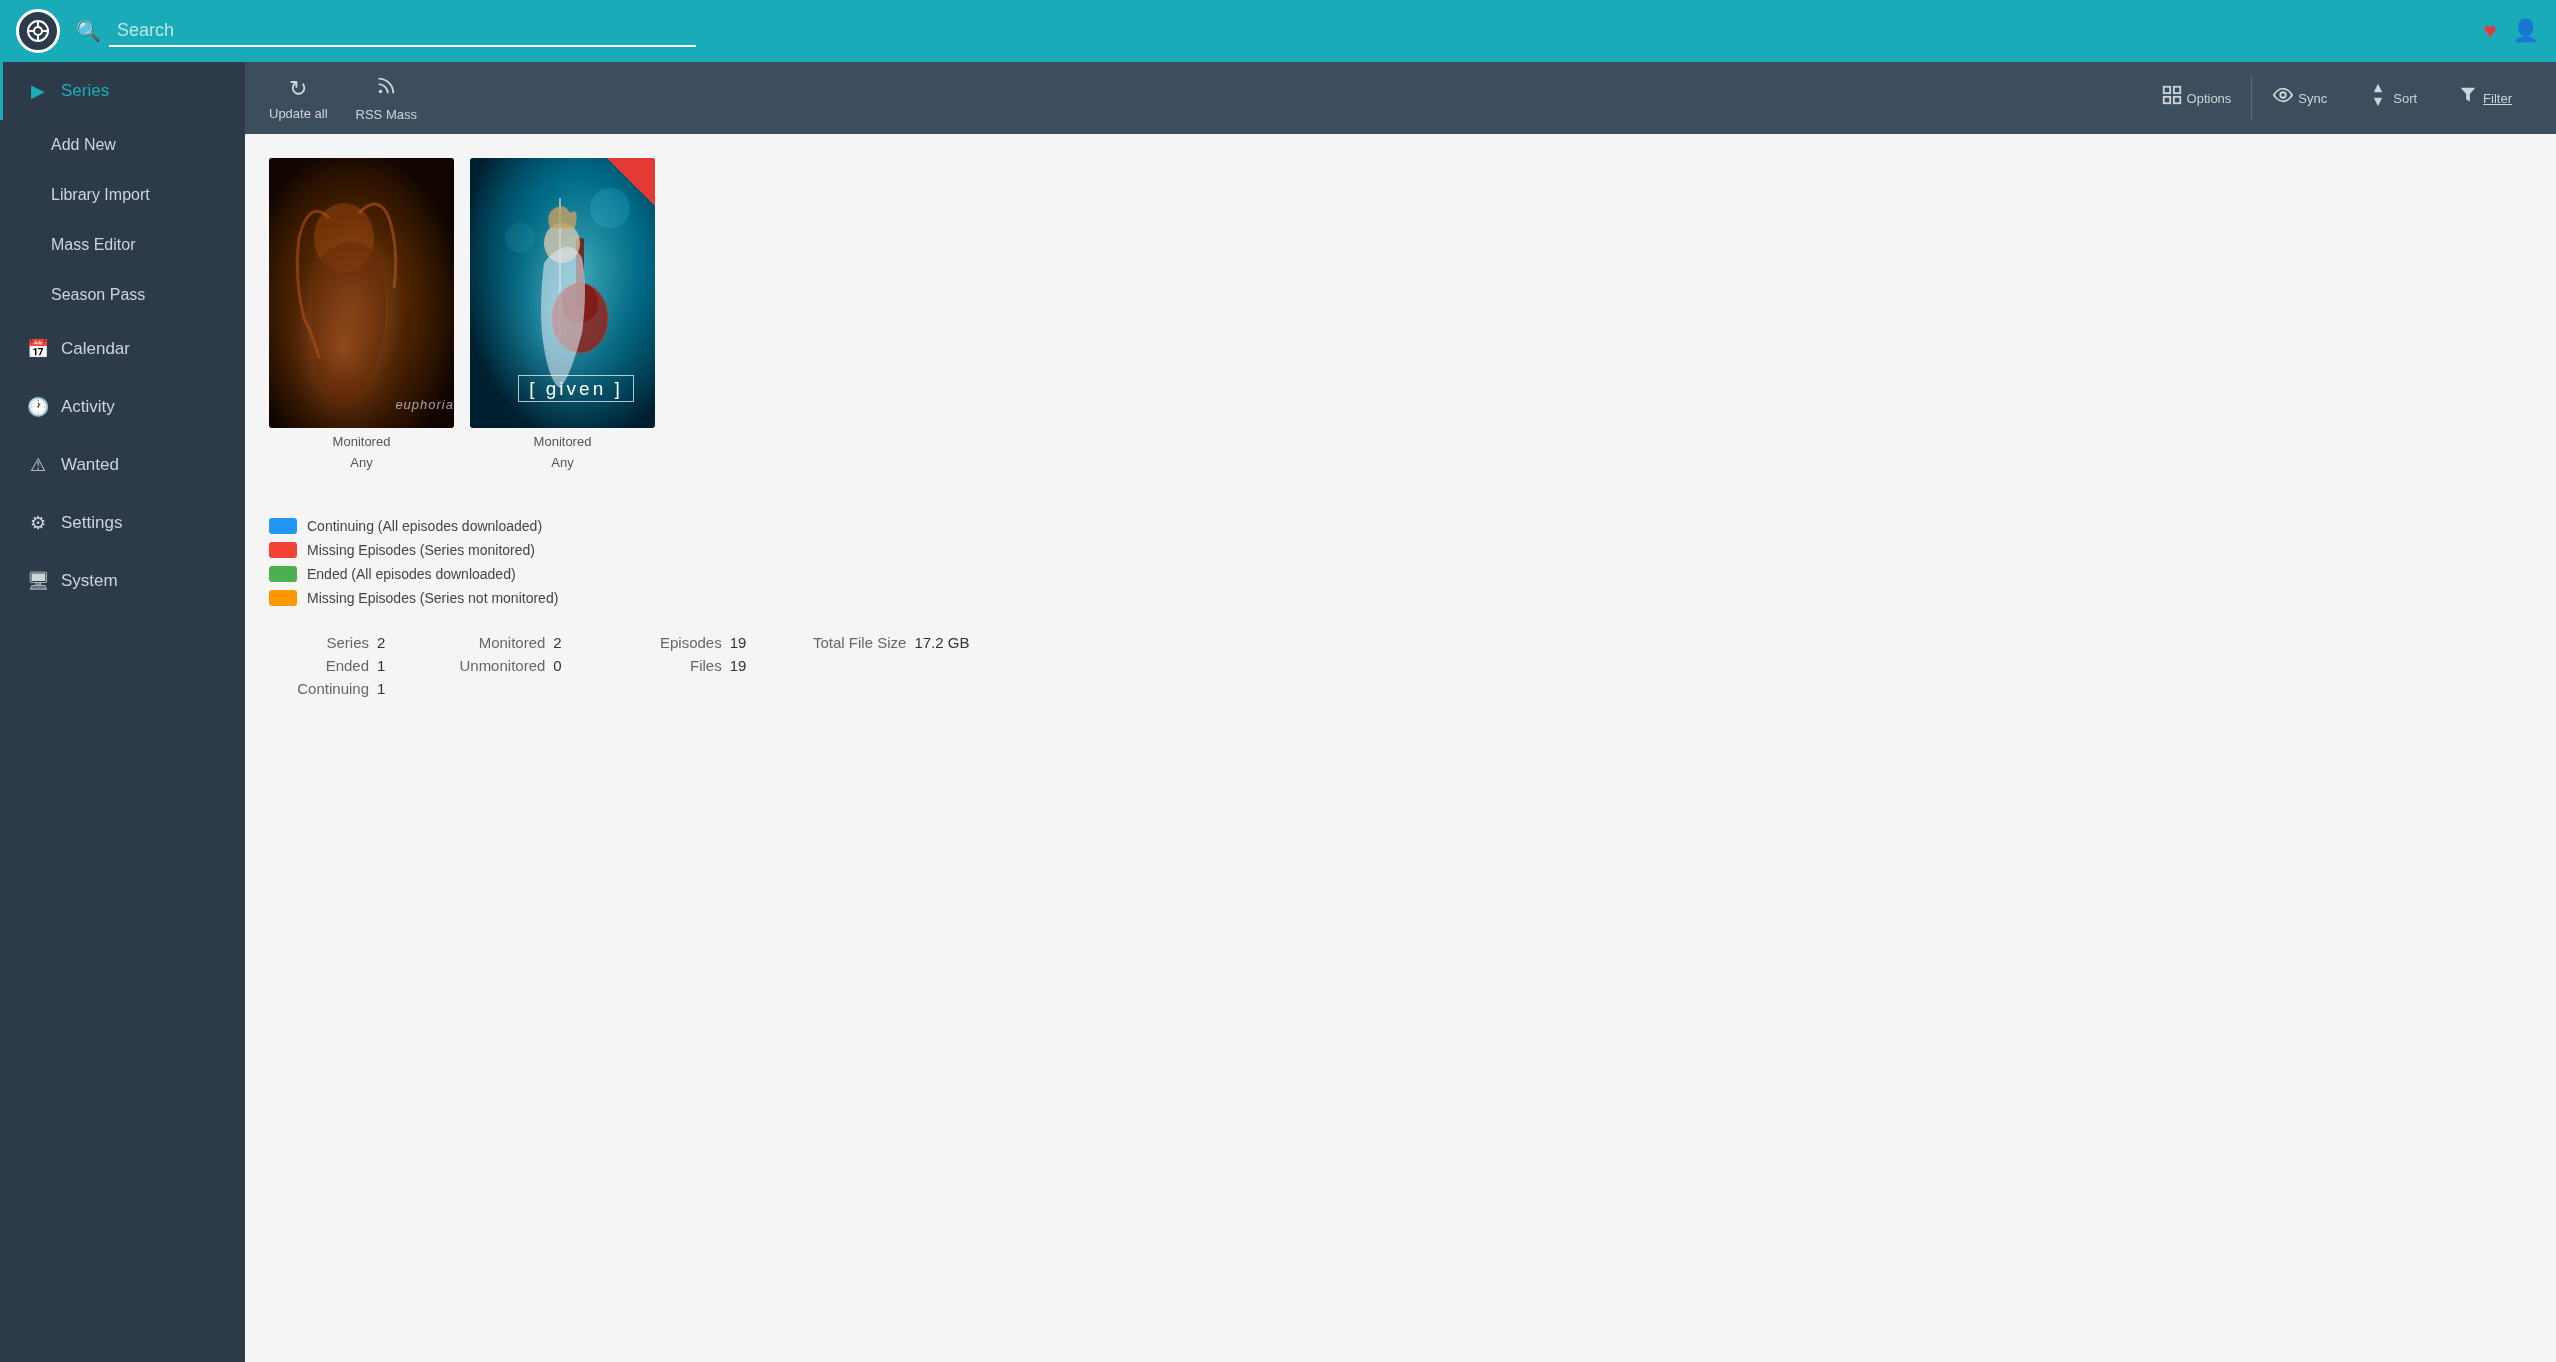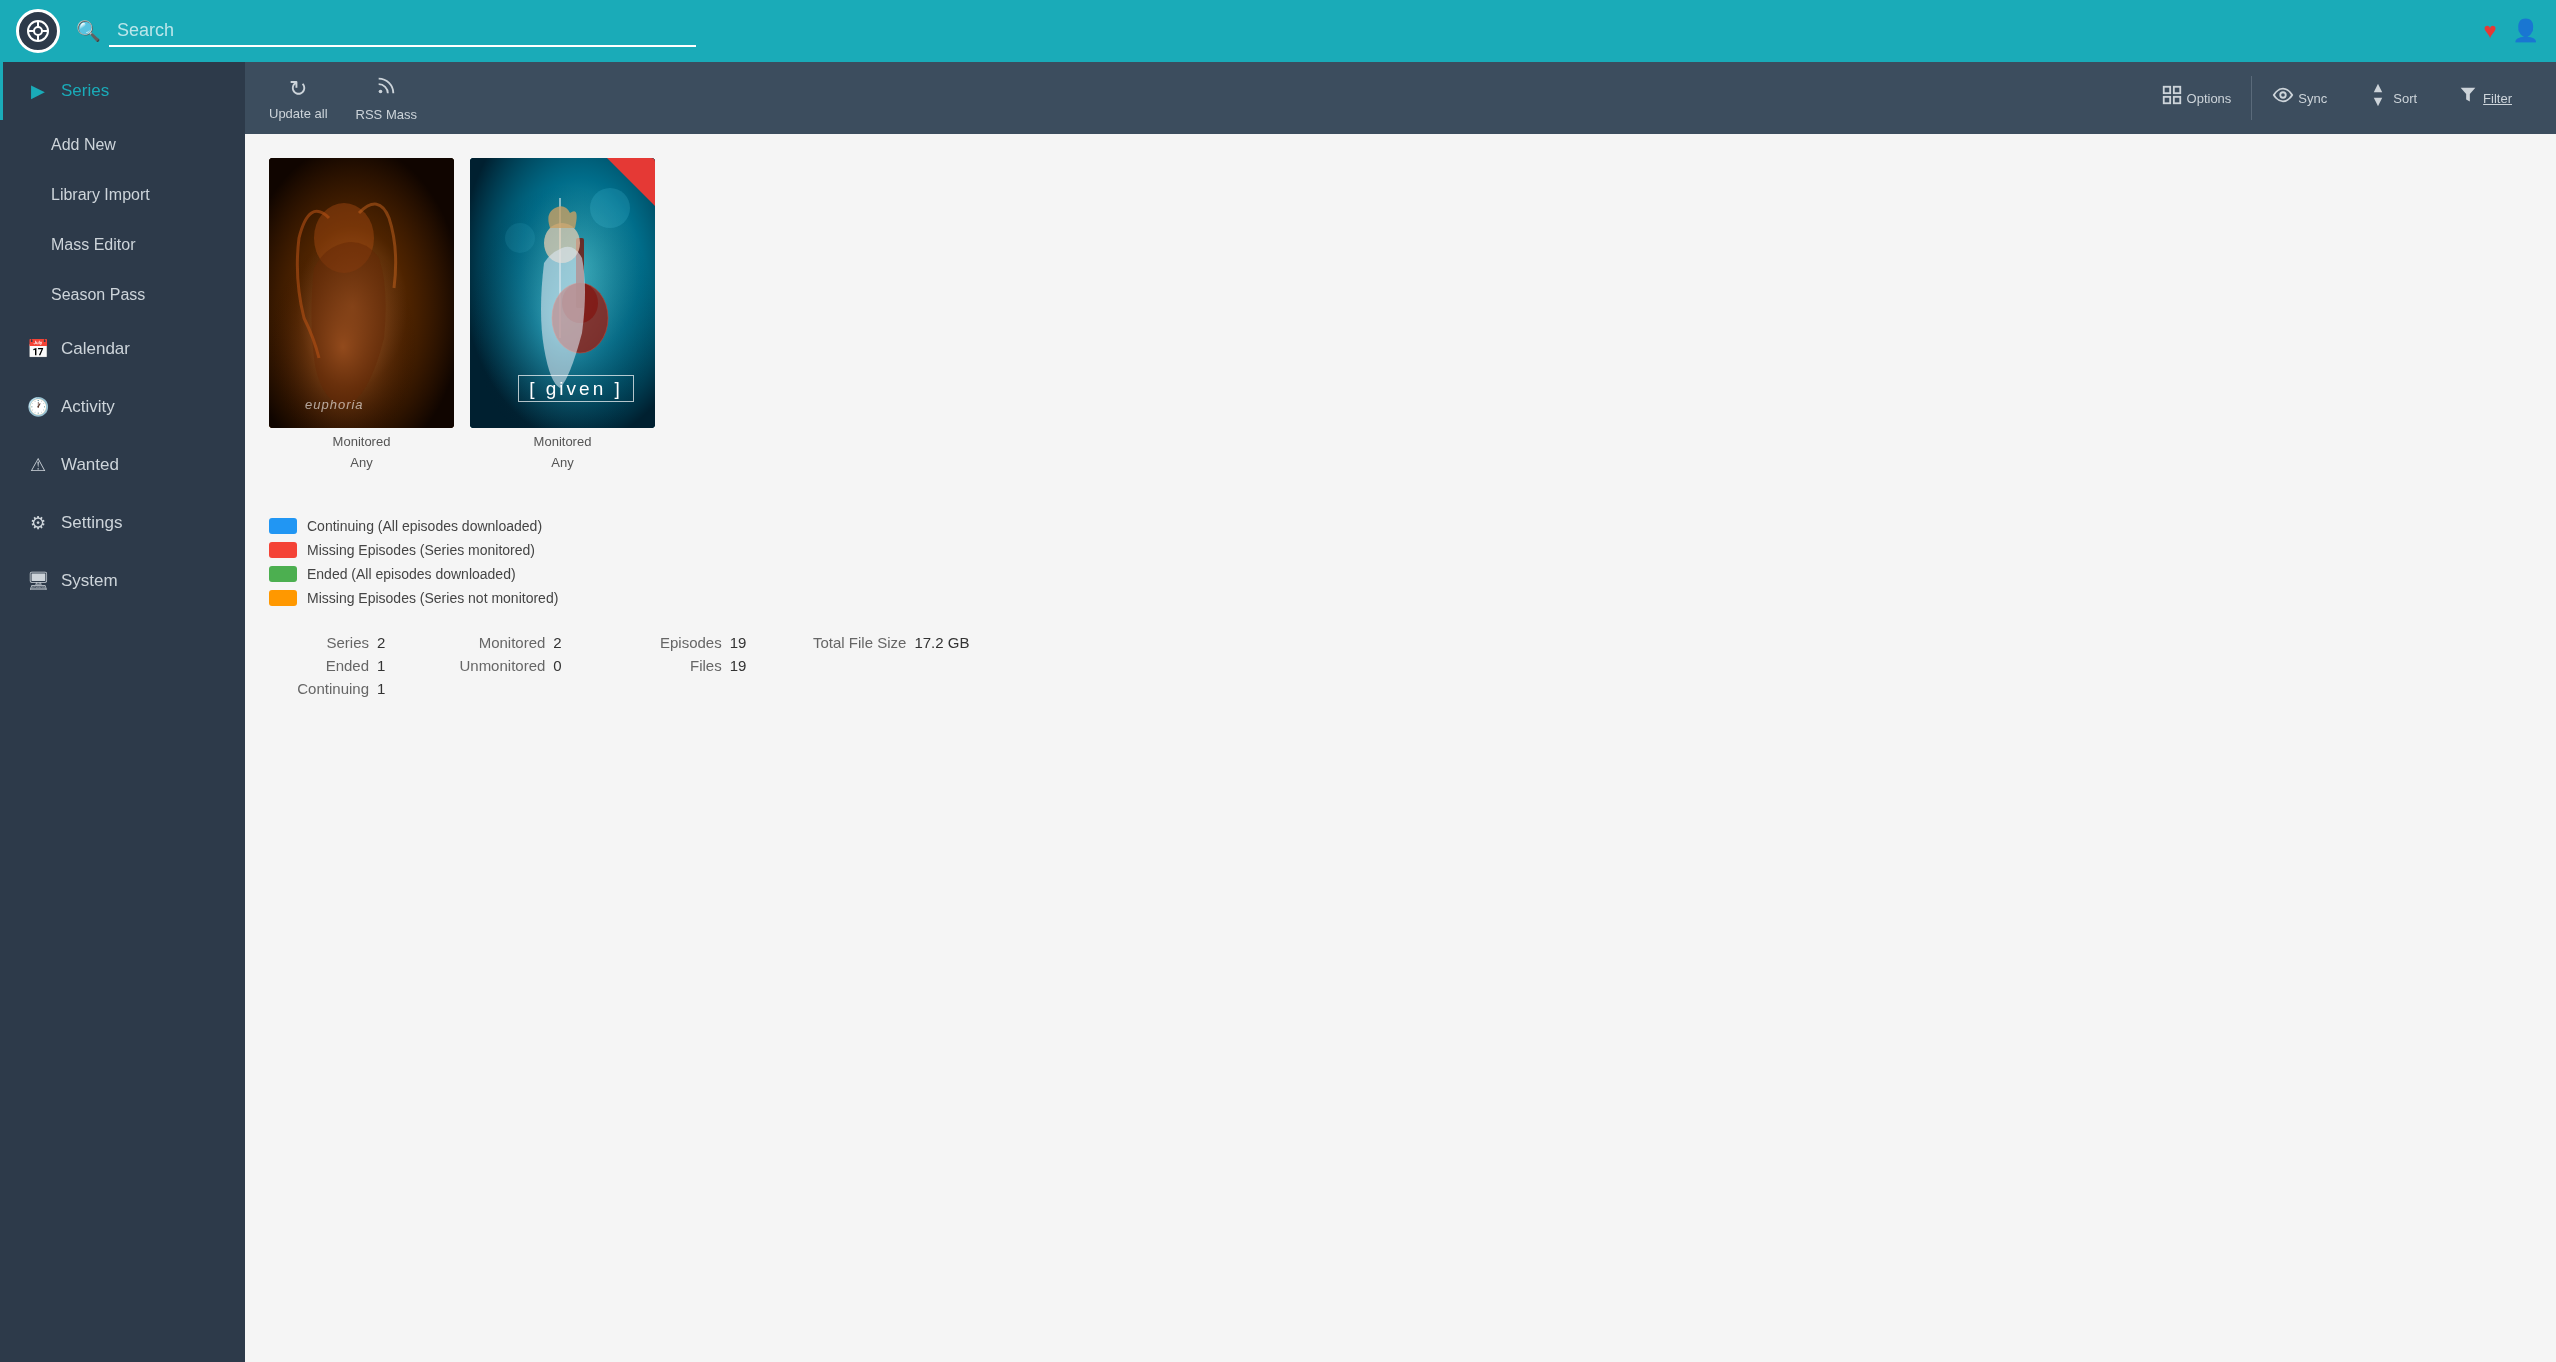--- a/index.html
+++ b/index.html
@@ -140,21 +140,21 @@
     }
     .poster-euphoria::before {
       content: '';
       position: absolute;
       top: 0; left: 0; right: 0; bottom: 0;
       background: radial-gradient(ellipse at 40% 60%, rgba(200,120,40,0.6) 0%, rgba(100,40,0,0.8) 60%, rgba(20,10,0,0.95) 100%);
     }
     .poster-euphoria-text {
       position: absolute;
       bottom: 16px; left: 0; right: 0;
-      text-align: left;
+      text-align: right;
       color: rgba(255,255,255,0.6);
       font-size: 13px;
       font-style: italic;
       letter-spacing: 1px;
       padding-left: 36px;
     }
     .poster-given {
       background: linear-gradient(135deg, #006080 0%, #009090 30%, #00b0b0 50%, #40c0c0 60%, #60d0e0 70%, #80e0f0 80%, #a0f0f8 90%);
       position: relative;
       display: flex; align-items: center; justify-content: center;

